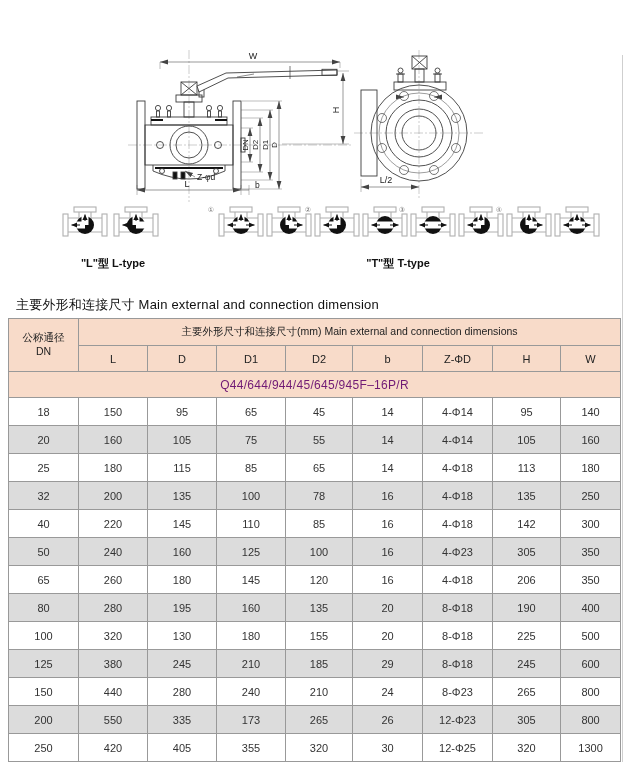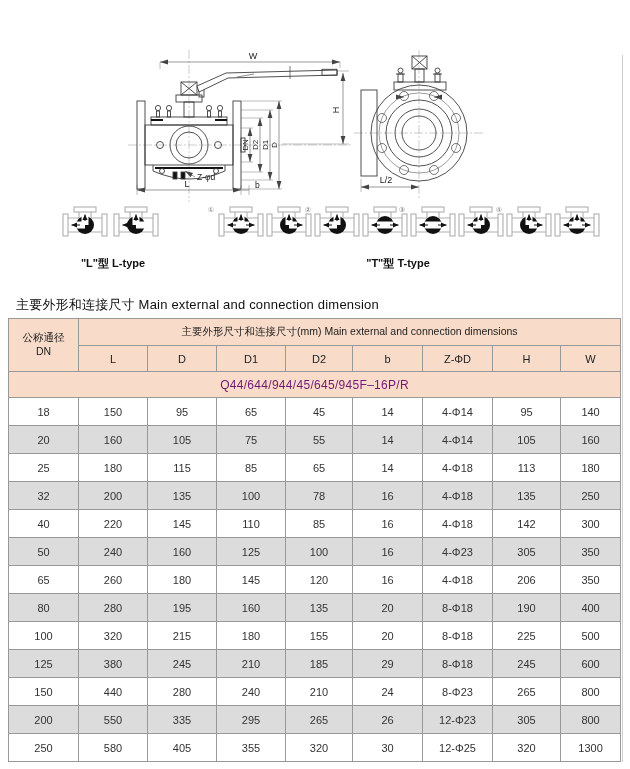--- a/index.html
+++ b/index.html
@@ -390,21 +390,21 @@
           <td>160</td>
           <td>135</td>
           <td>20</td>
           <td>8-Φ18</td>
           <td>190</td>
           <td>400</td>
         </tr>
         <tr>
           <td>100</td>
           <td>320</td>
-          <td>215</td>
+          <td>130</td>
           <td>180</td>
           <td>155</td>
           <td>20</td>
           <td>8-Φ18</td>
           <td>225</td>
           <td>500</td>
         </tr>
         <tr class="stripe">
           <td>125</td>
           <td>380</td>
@@ -424,30 +424,30 @@
           <td>210</td>
           <td>24</td>
           <td>8-Φ23</td>
           <td>265</td>
           <td>800</td>
         </tr>
         <tr class="stripe">
           <td>200</td>
           <td>550</td>
           <td>335</td>
-          <td>295</td>
+          <td>173</td>
           <td>265</td>
           <td>26</td>
           <td>12-Φ23</td>
           <td>305</td>
           <td>800</td>
         </tr>
         <tr>
           <td>250</td>
-          <td>580</td>
+          <td>420</td>
           <td>405</td>
           <td>355</td>
           <td>320</td>
           <td>30</td>
           <td>12-Φ25</td>
           <td>320</td>
           <td>1300</td>
         </tr>
       </tbody>
   </table>

